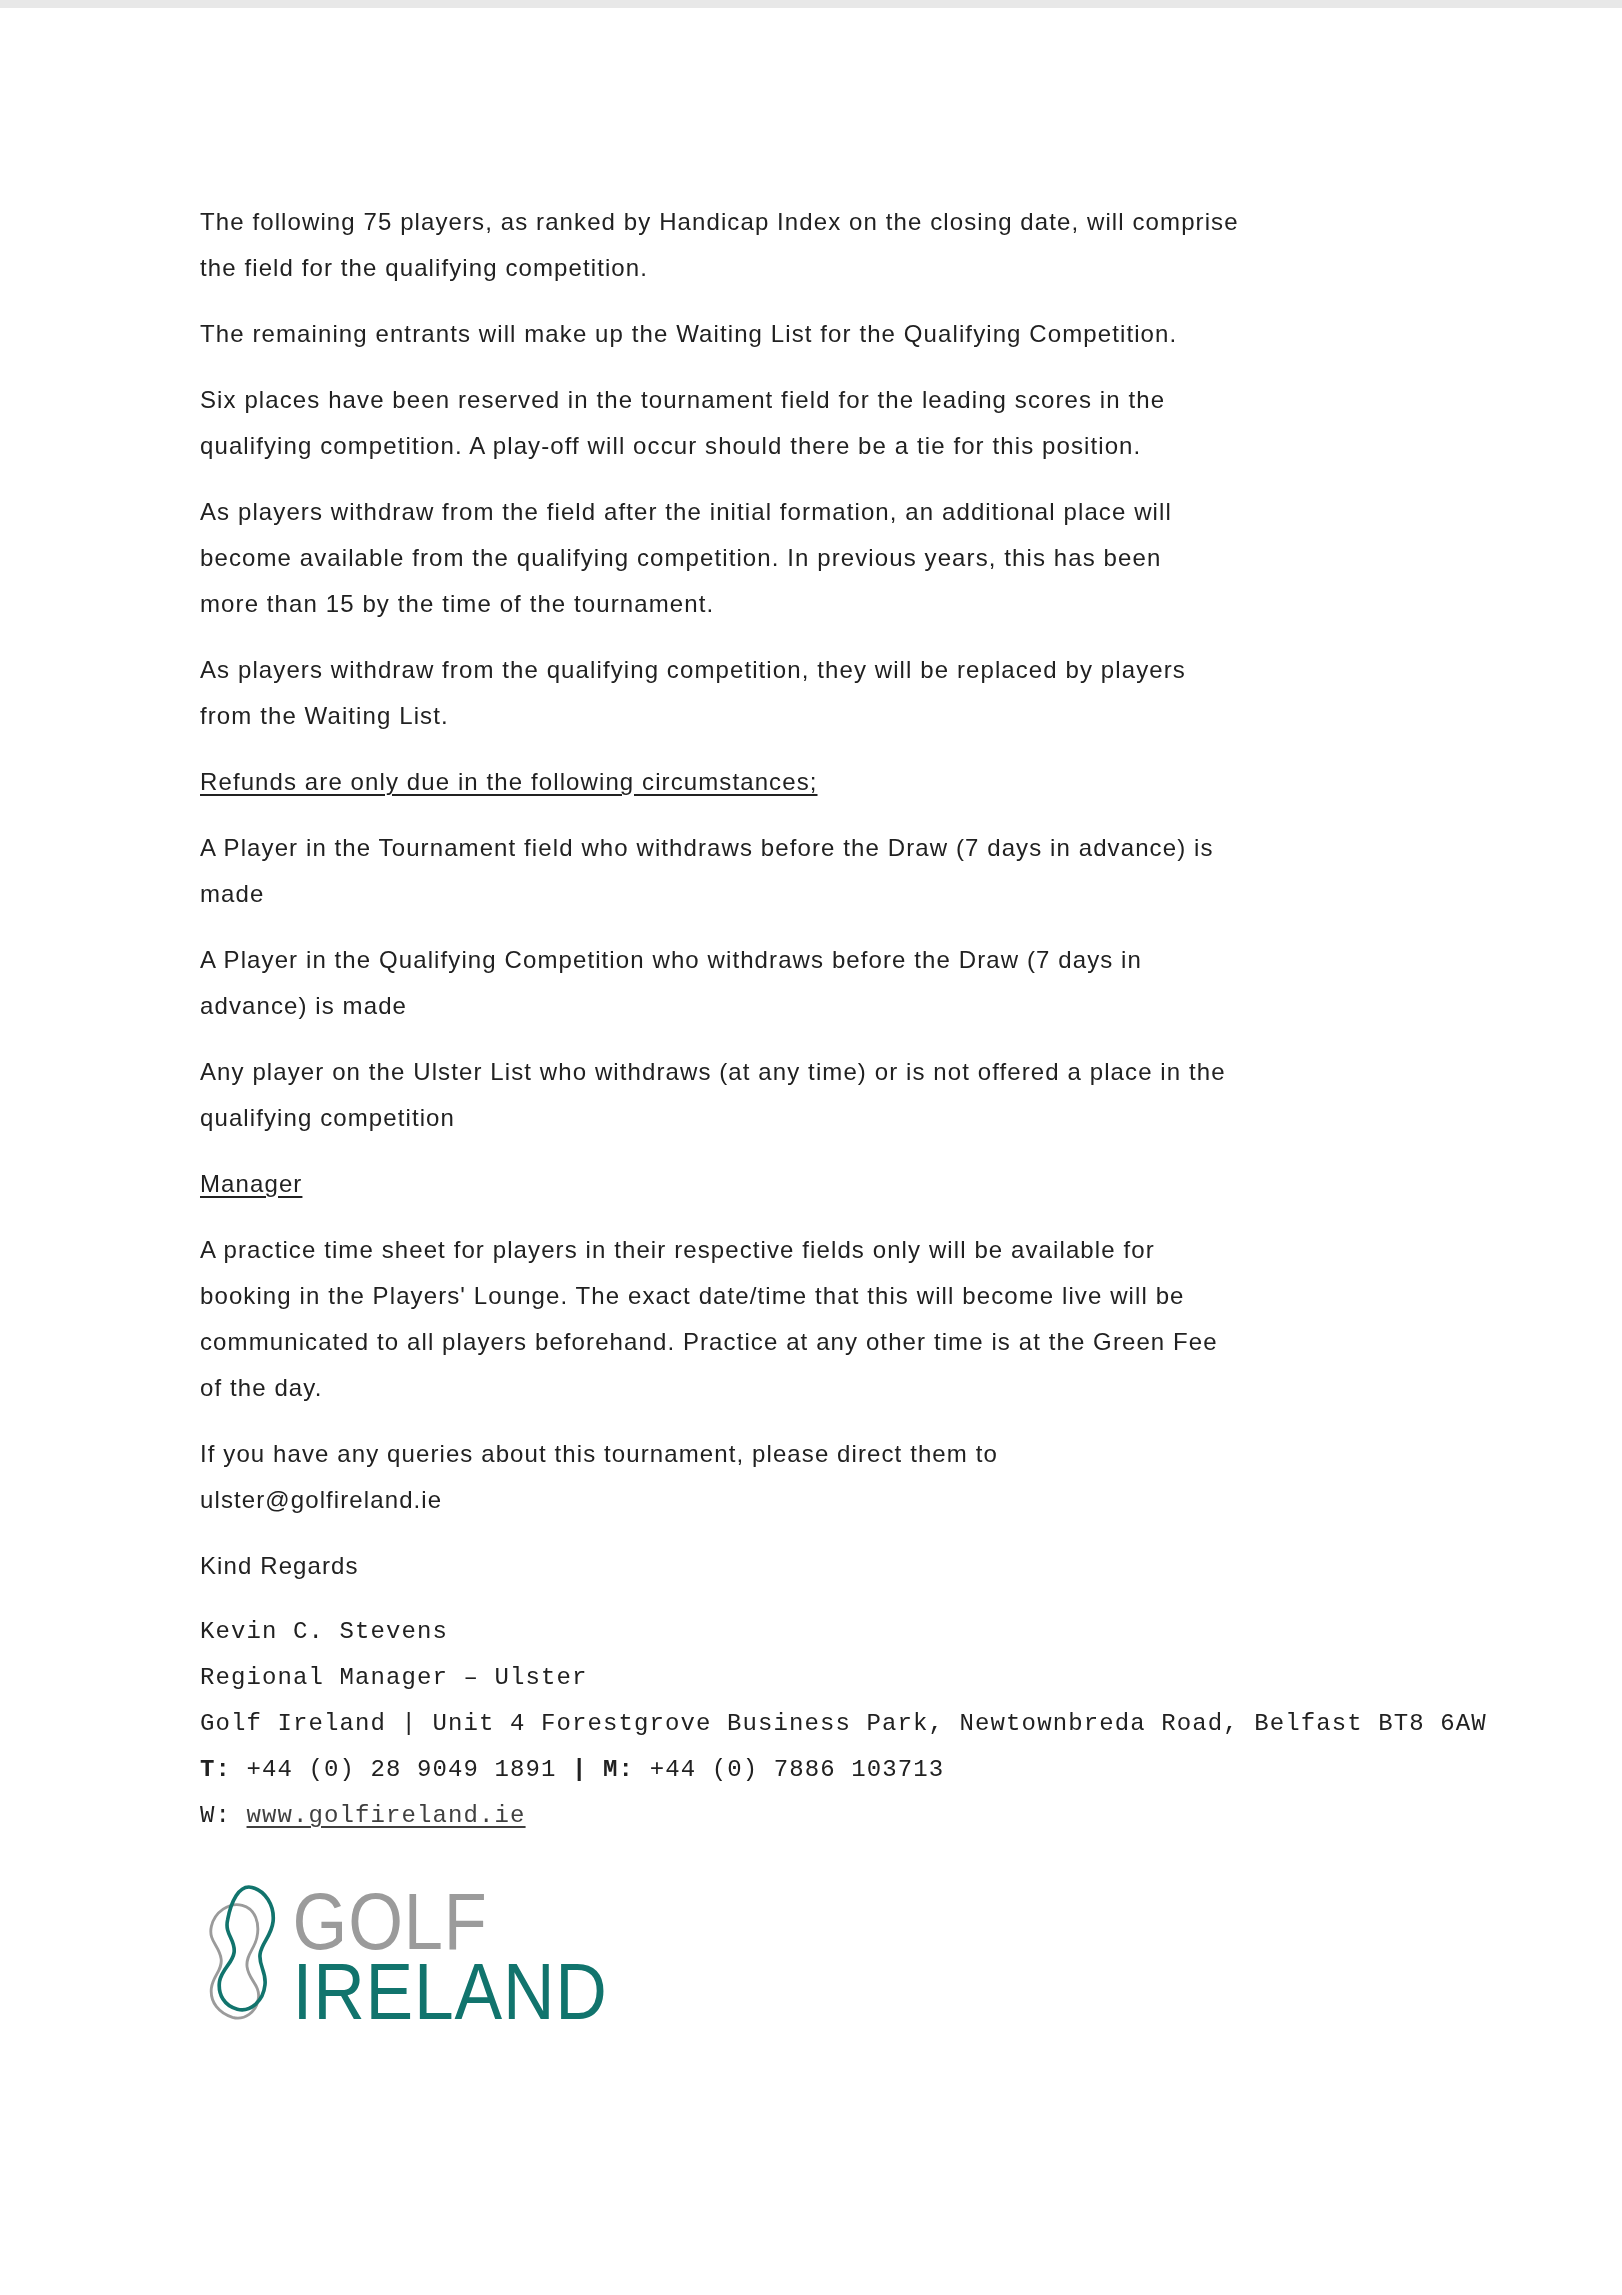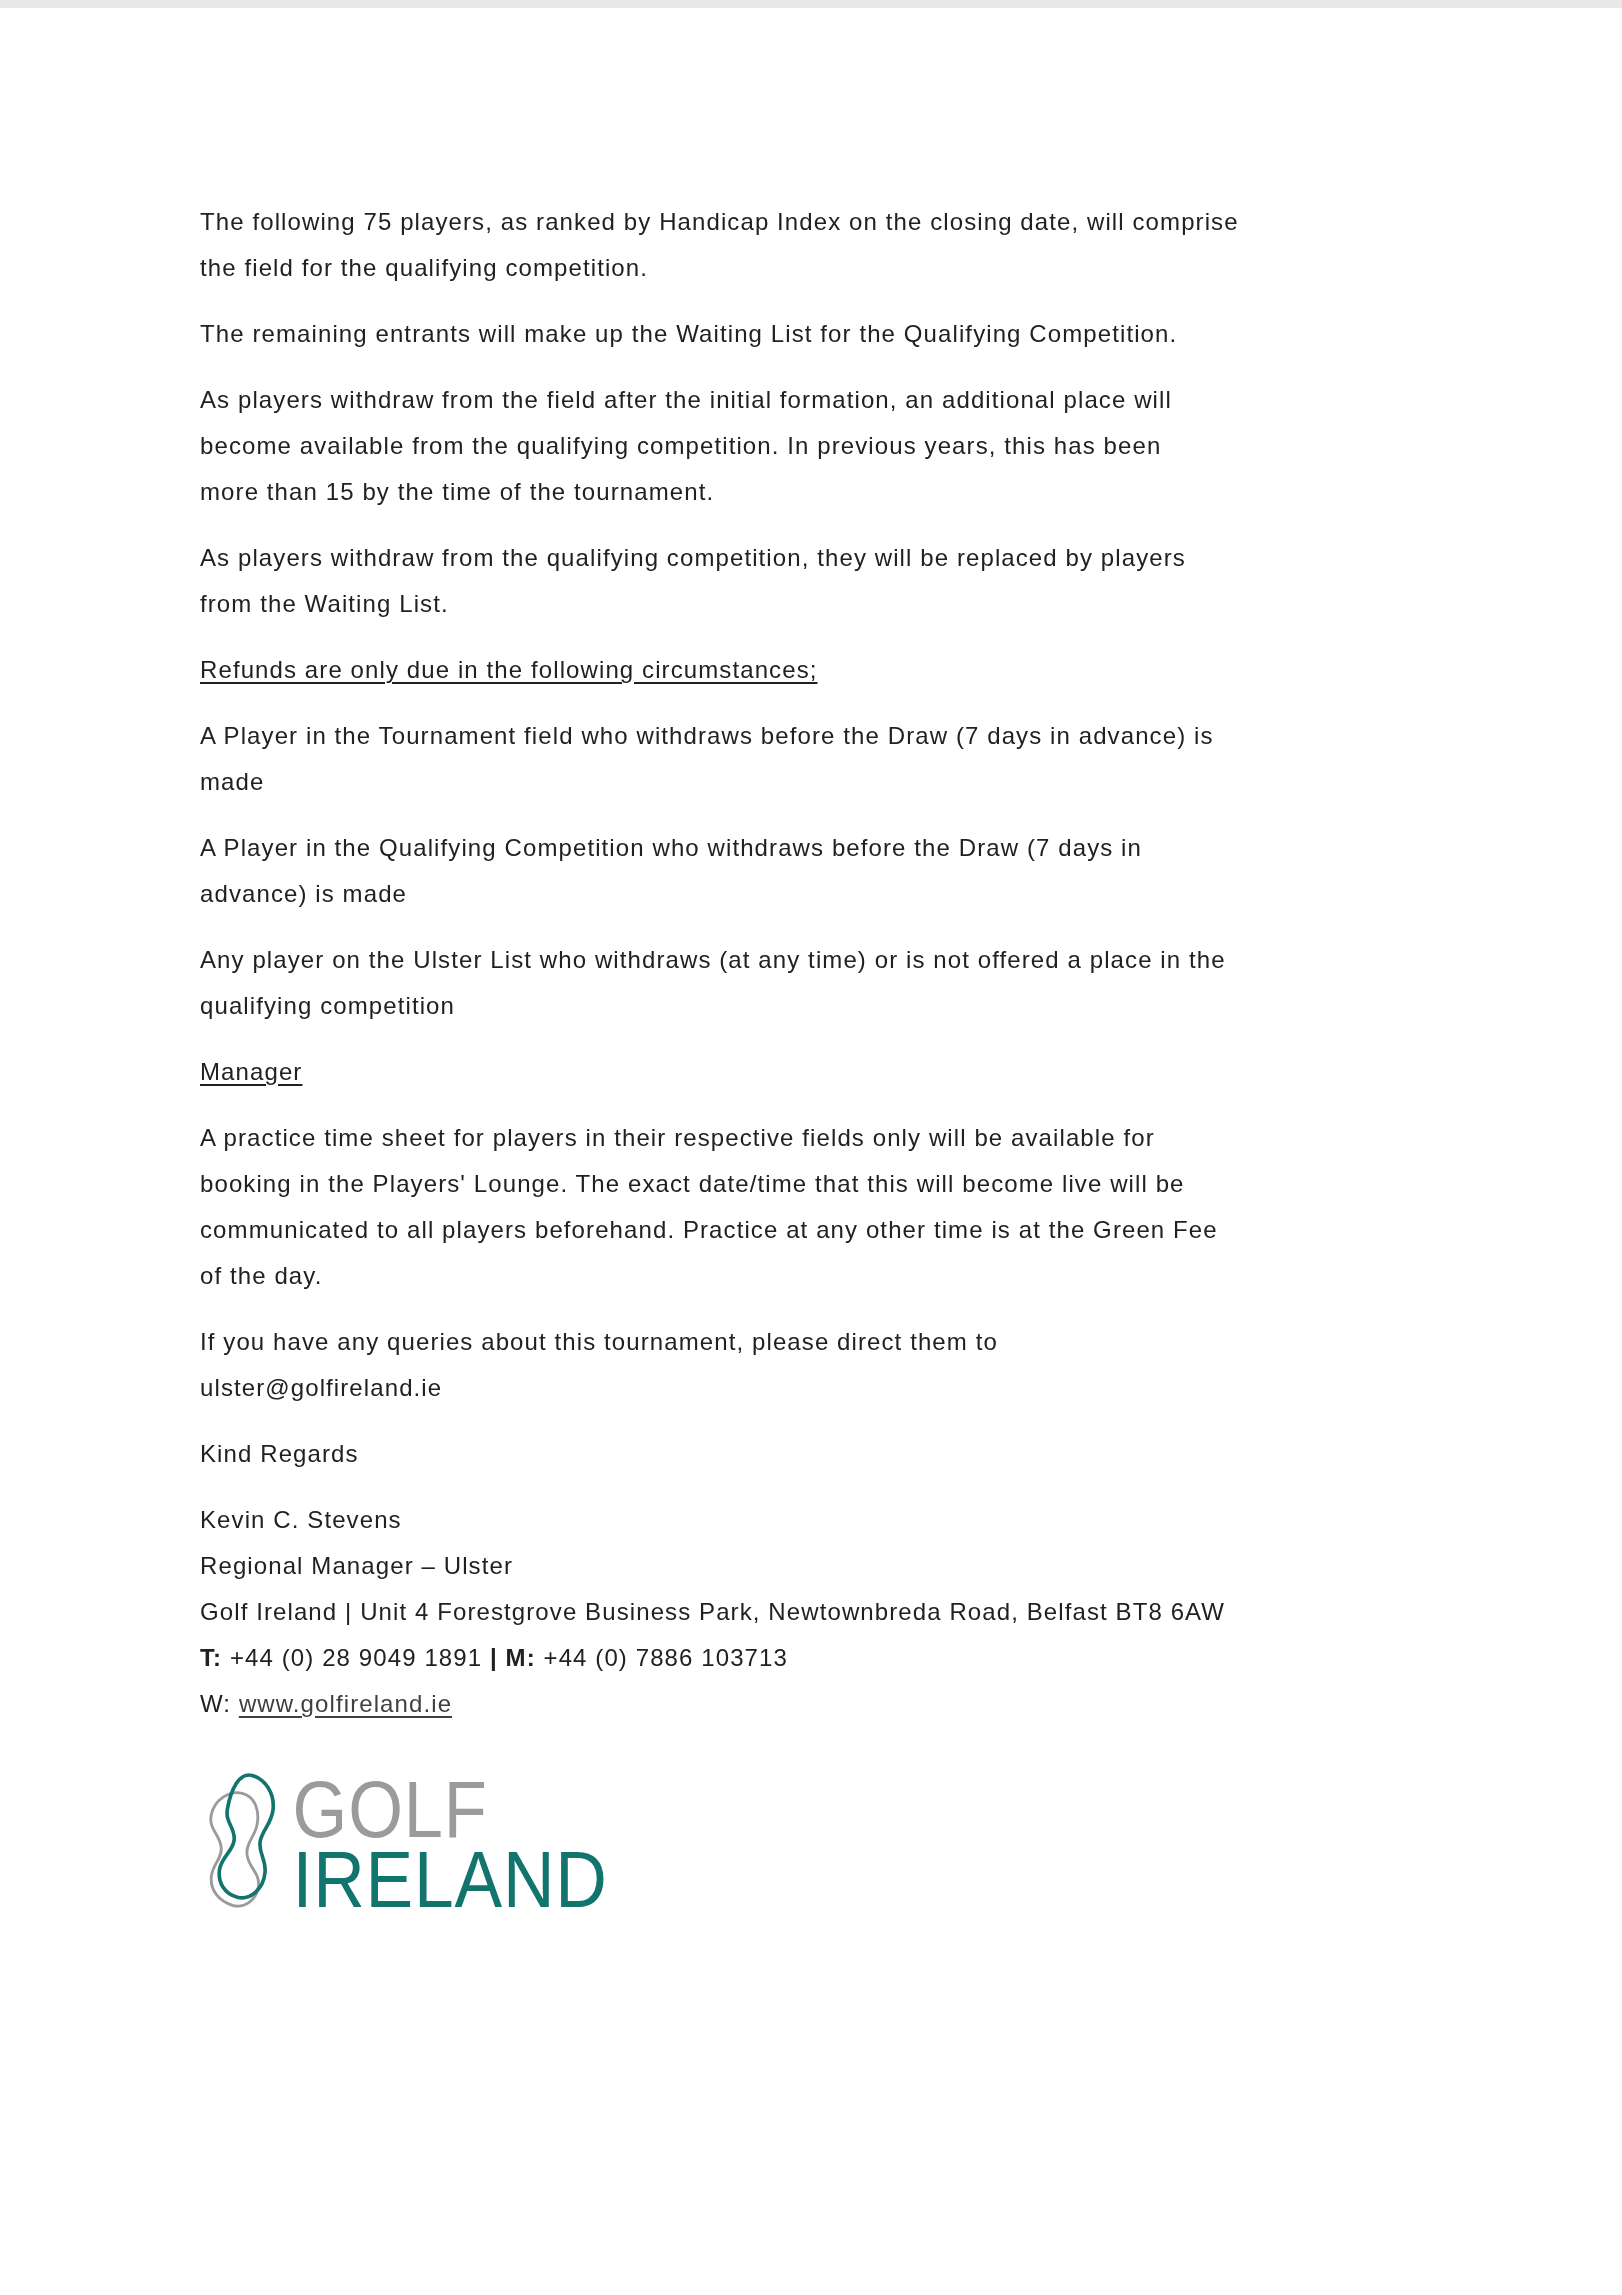--- a/index.html
+++ b/index.html
@@ -20,21 +20,21 @@
   .para{
     margin:0 0 20px 0;
     white-space:pre-line;
   }
   .underline{
     text-decoration:underline;
     text-underline-offset:4px;
     text-decoration-thickness:1.6px;
   }
   .signature{margin:0;}
-  .sig-line{white-space:nowrap;}
+  .sig-line{white-space:nowrap;font-family:Liberation Mono, monospace;}
   .bold{font-weight:bold;}
   .link{
     color:#404040;
     text-decoration:underline;
     text-underline-offset:4px;
     cursor:pointer;
   }
   .logo{margin-top:45px;}
   .logo-svg{display:block;overflow:visible;}
   .blob{fill:none;stroke-linejoin:round;stroke-linecap:round;}
@@ -54,20 +54,22 @@
 </head>
 <body>
 
 <div class="page">
 
   <p class="para">The following 75 players, as ranked by Handicap Index on the closing date, will comprise
 the field for the qualifying competition.</p>
 
   <p class="para">The remaining entrants will make up the Waiting List for the Qualifying Competition.</p>
 
+  <p class="para">Six places have been reserved in the tournament field for the leading scores in the
+qualifying competition. A play-off will occur should there be a tie for this position.</p>
 
   <p class="para">As players withdraw from the field after the initial formation, an additional place will
 become available from the qualifying competition. In previous years, this has been
 more than 15 by the time of the tournament.</p>
 
   <p class="para">As players withdraw from the qualifying competition, they will be replaced by players
 from the Waiting List.</p>
 
   <p class="para underline">Refunds are only due in the following circumstances;</p>
 

